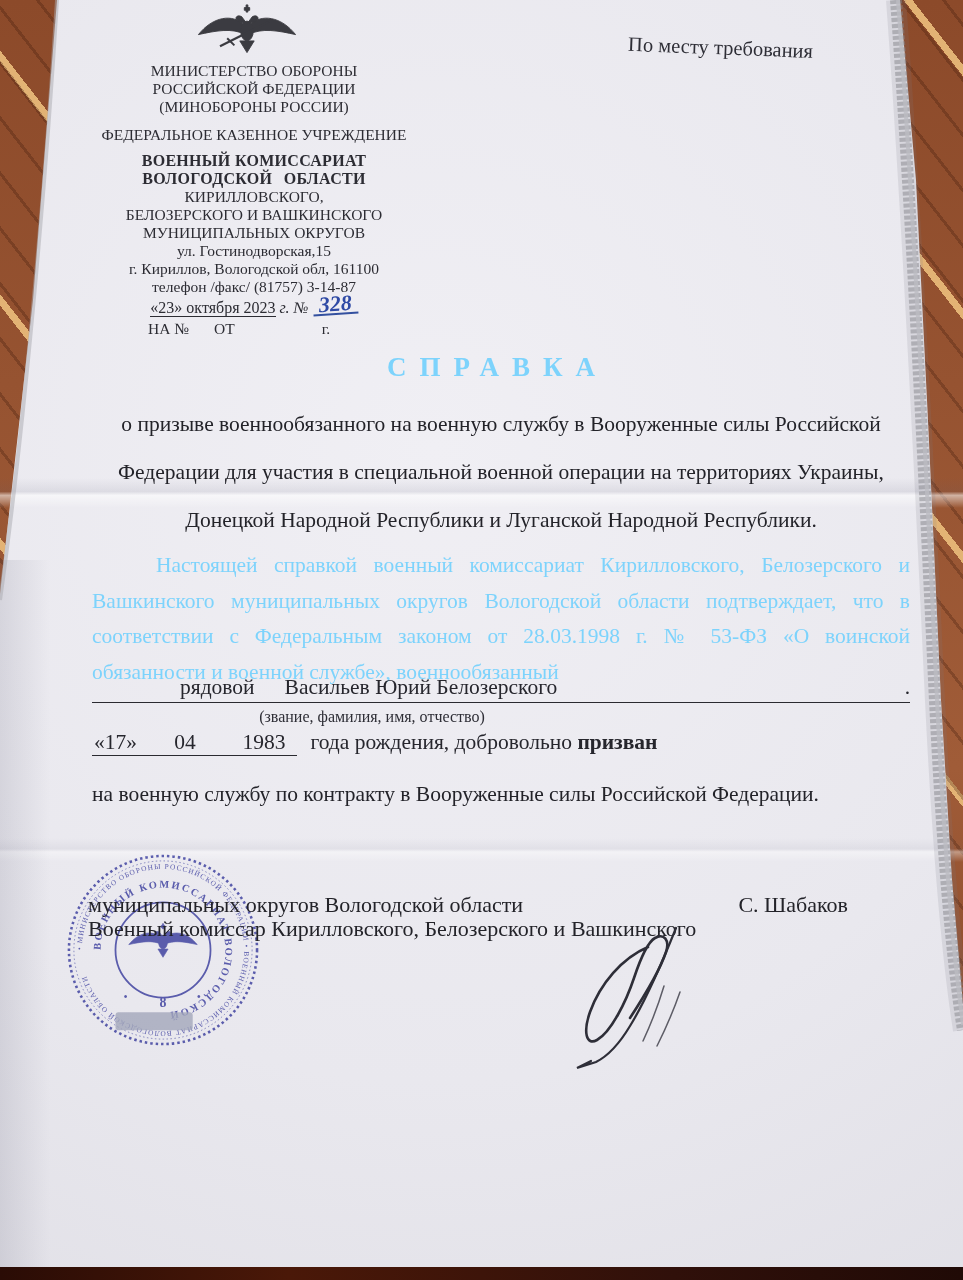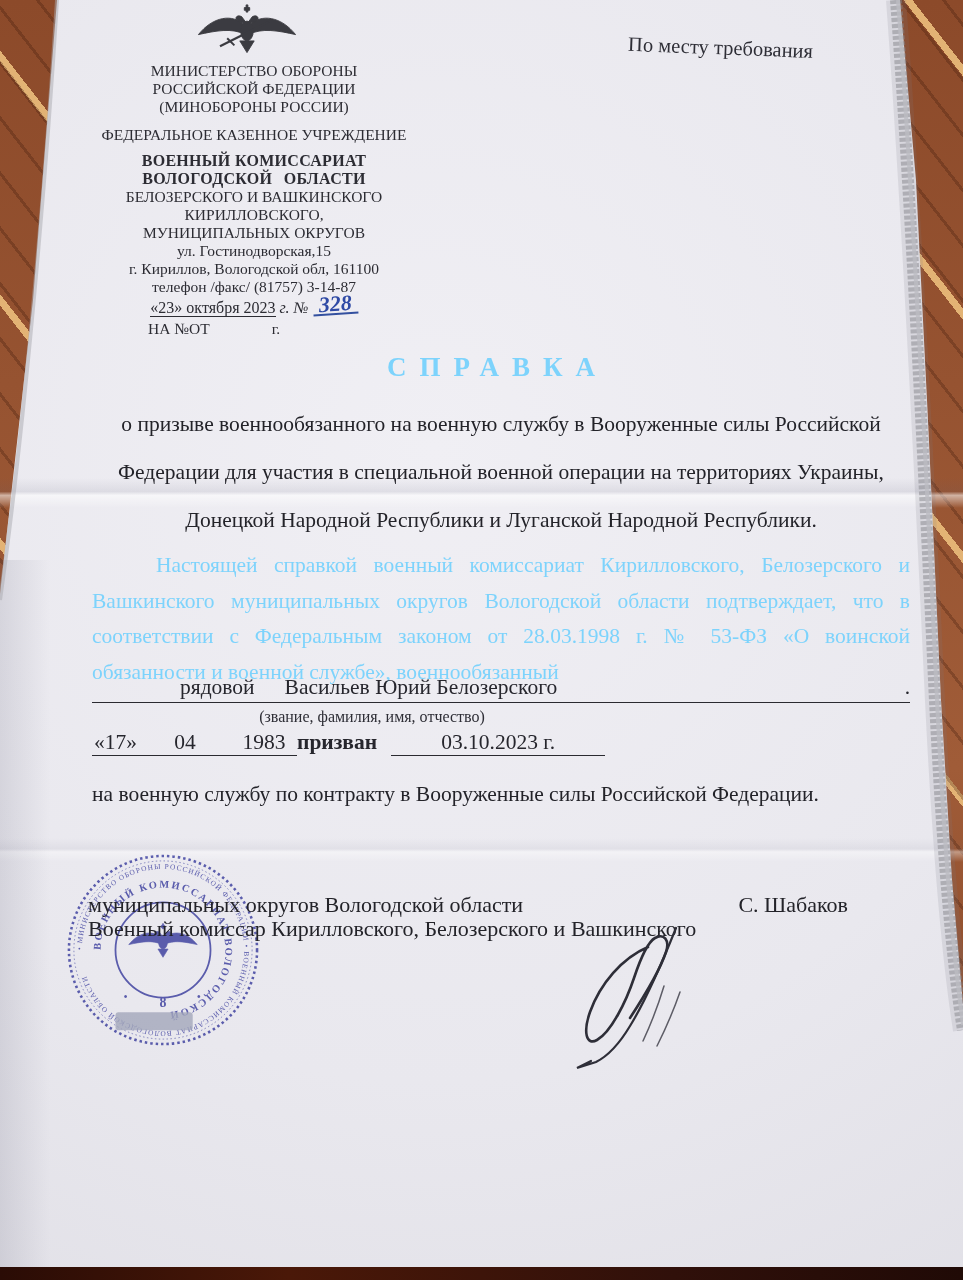--- a/index.html
+++ b/index.html
@@ -31,21 +31,21 @@
   .content{position:absolute;inset:0;z-index:4;color:#26262d;}
   .abs{position:absolute;}
   .letterhead{left:58px;top:62px;width:392px;text-align:center;font-size:15.5px;line-height:18px;color:#2c2c33;}
   .letterhead .b{font-weight:bold;font-size:16px;letter-spacing:.3px;}
   .letterhead .sp{word-spacing:7px;}
   .gap10{height:10px;} .gap8{height:8px;}
   .dateline{margin-top:1px;font-size:16px;}
   .u{border-bottom:1.4px solid #2c2c33;}
   .handnum{display:inline-block;color:#2f4aa5;font-style:italic;font-weight:bold;font-size:22px;
     transform:rotate(-4deg) translateY(-2px);border-bottom:2px solid #33509f;padding:0 6px;line-height:18px;}
-  .refline{display:flex;font-size:15.5px;margin-top:3px;}
+  .refline{display:flex;font-size:15.5px;margin-top:3px;gap:25px;}
   .refline .na{margin-left:90px;} .refline .ot{} .refline .g{margin-left:62px;}
 
   .corner-note{left:628px;top:38px;width:270px;font-size:20.5px;transform:rotate(2.2deg);color:#2e2e36;}
 
   .title{left:16px;top:352px;width:100%;text-align:center;font-size:27px;font-weight:bold;letter-spacing:13px;color:#7dd3fc;}
   .lead{left:92px;top:400px;width:818px;font-size:21.5px;line-height:48px;text-align:center;color:#232329;}
   .para{left:92px;top:548px;width:818px;font-size:21.5px;line-height:35.5px;text-align:justify;text-indent:64px;color:#7dd3fc;}
 
   .name-line{left:92px;top:672px;width:818px;height:30px;border-bottom:1.6px solid #2a2a30;
     display:flex;align-items:center;font-size:21.5px;}
@@ -134,22 +134,22 @@
 
   <div class="abs letterhead">
     <div>МИНИСТЕРСТВО ОБОРОНЫ</div>
     <div>РОССИЙСКОЙ ФЕДЕРАЦИИ</div>
     <div>(МИНОБОРОНЫ РОССИИ)</div>
     <div class="gap10"></div>
     <div>ФЕДЕРАЛЬНОЕ КАЗЕННОЕ УЧРЕЖДЕНИЕ</div>
     <div class="gap8"></div>
     <div class="b">ВОЕННЫЙ КОМИССАРИАТ</div>
     <div class="b sp">ВОЛОГОДСКОЙ ОБЛАСТИ</div>
+    <div>КИРИЛЛОВСКОГО,</div>
     <div>БЕЛОЗЕРСКОГО И ВАШКИНСКОГО</div>
-    <div>КИРИЛЛОВСКОГО,</div>
     <div>МУНИЦИПАЛЬНЫХ ОКРУГОВ</div>
     <div>ул.  Гостинодворская,15</div>
     <div>г. Кириллов, Вологодской обл, 161100</div>
     <div>телефон /факс/ (81757) 3-14-87</div>
     <div class="dateline">
       <span class="u">«23» октября 2023</span>
       <span><i>г. №</i></span>
       <span class="handnum">328</span>
     </div>
     <div class="refline">
@@ -167,22 +167,22 @@
     <span class="rank">рядовой</span>
     <span class="fio">Васильев Юрий Белозерского</span>
     <span class="dot">.</span>
   </div>
   <div class="abs caption">(звание, фамилия, имя, отчество)</div>
 
   <div class="abs birth-line">
     <span class="seg day">«17»</span>
     <span class="seg month">04</span>
     <span class="seg year">1983</span>
+    <span class="plain"> года рождения, добровольно </span>
     <b>призван</b>
-    <span class="seg vdate">03.10.2023 г.</span>
   </div>
 
   <div class="abs closing">на военную службу по контракту в Вооруженные силы Российской Федерации.</div>
 
   <div class="abs sig1">Военный комиссар  Кирилловского, Белозерского и Вашкинского</div>
   <div class="abs sig-row">
     <span class="who">муниципальных округов Вологодской области</span>
     <span class="name">С. Шабаков</span>
   </div>
 </div>

